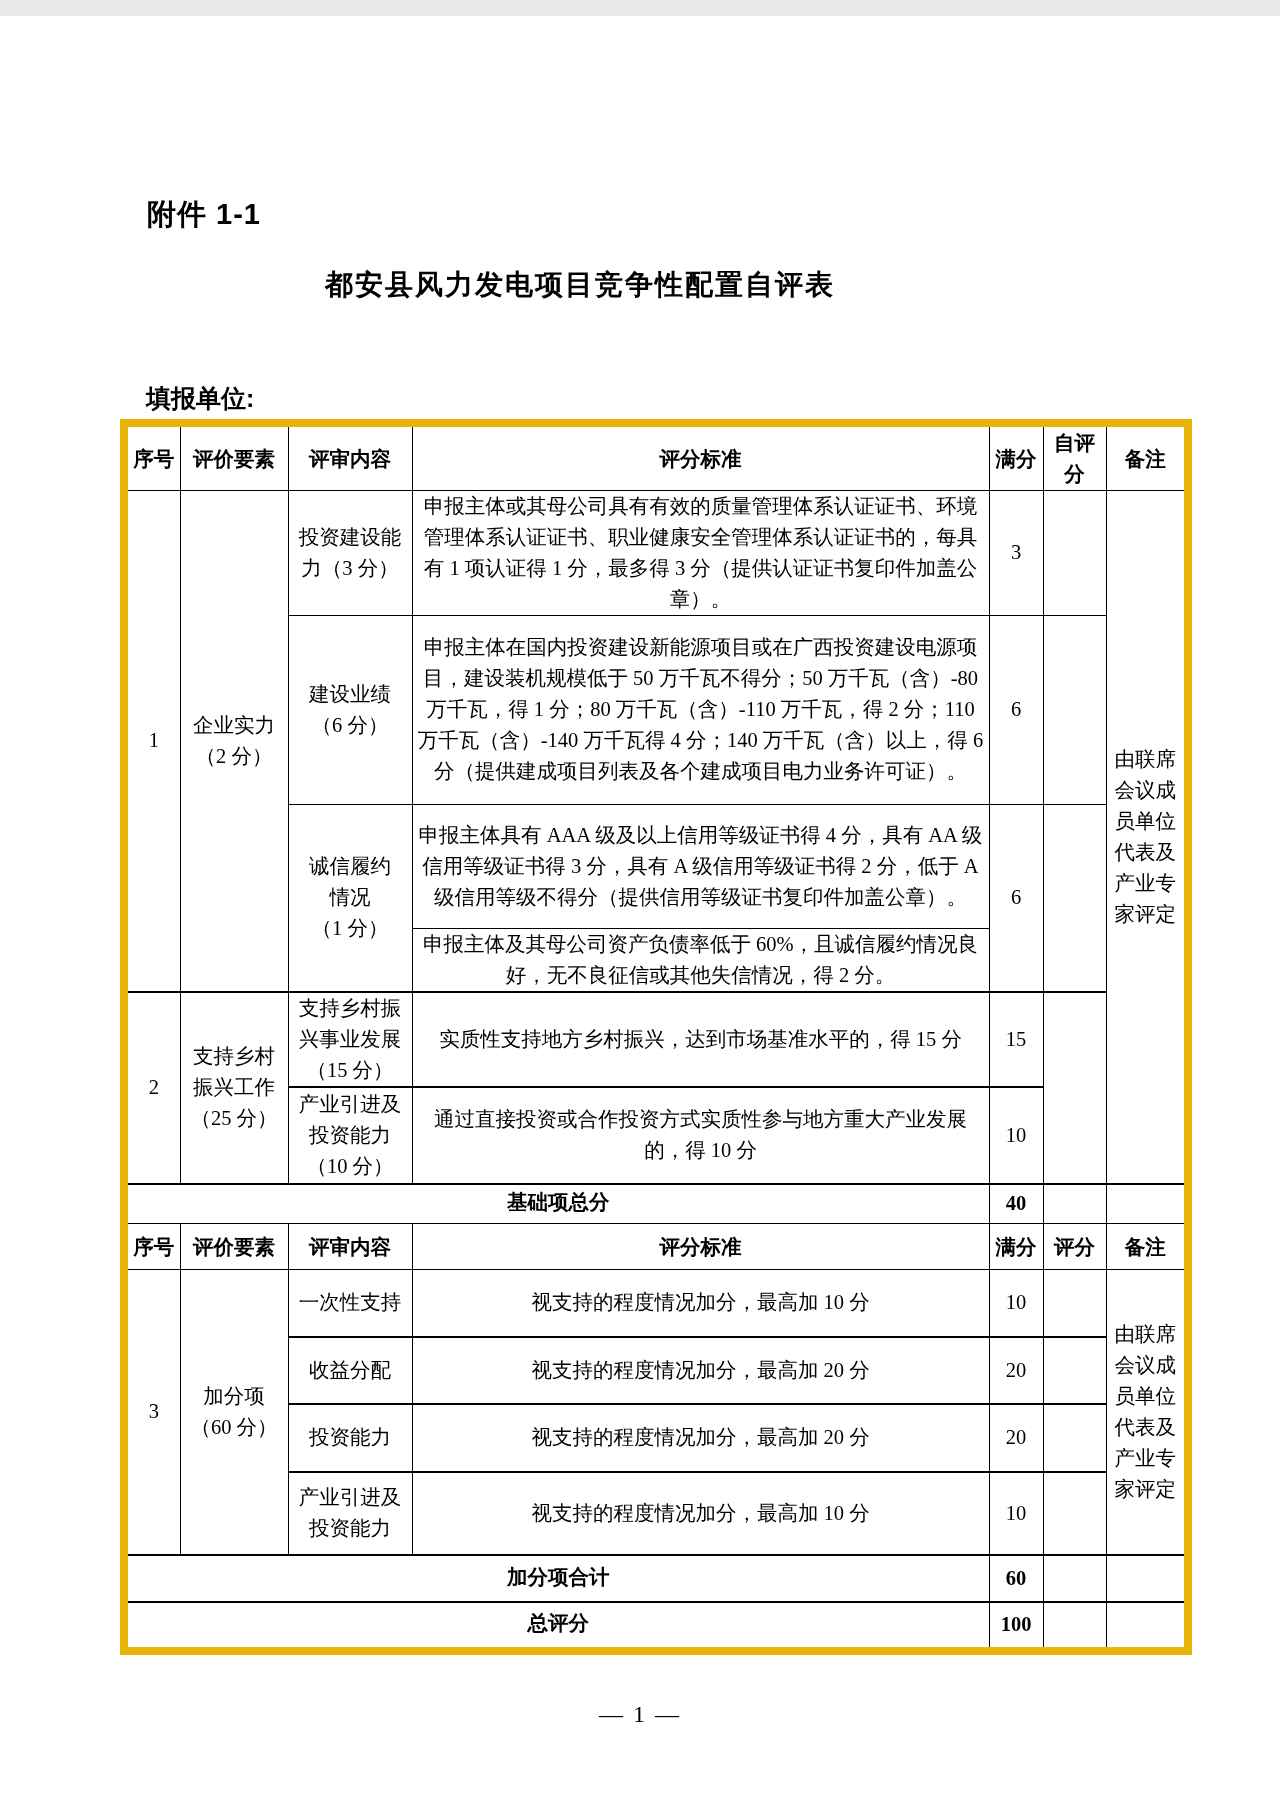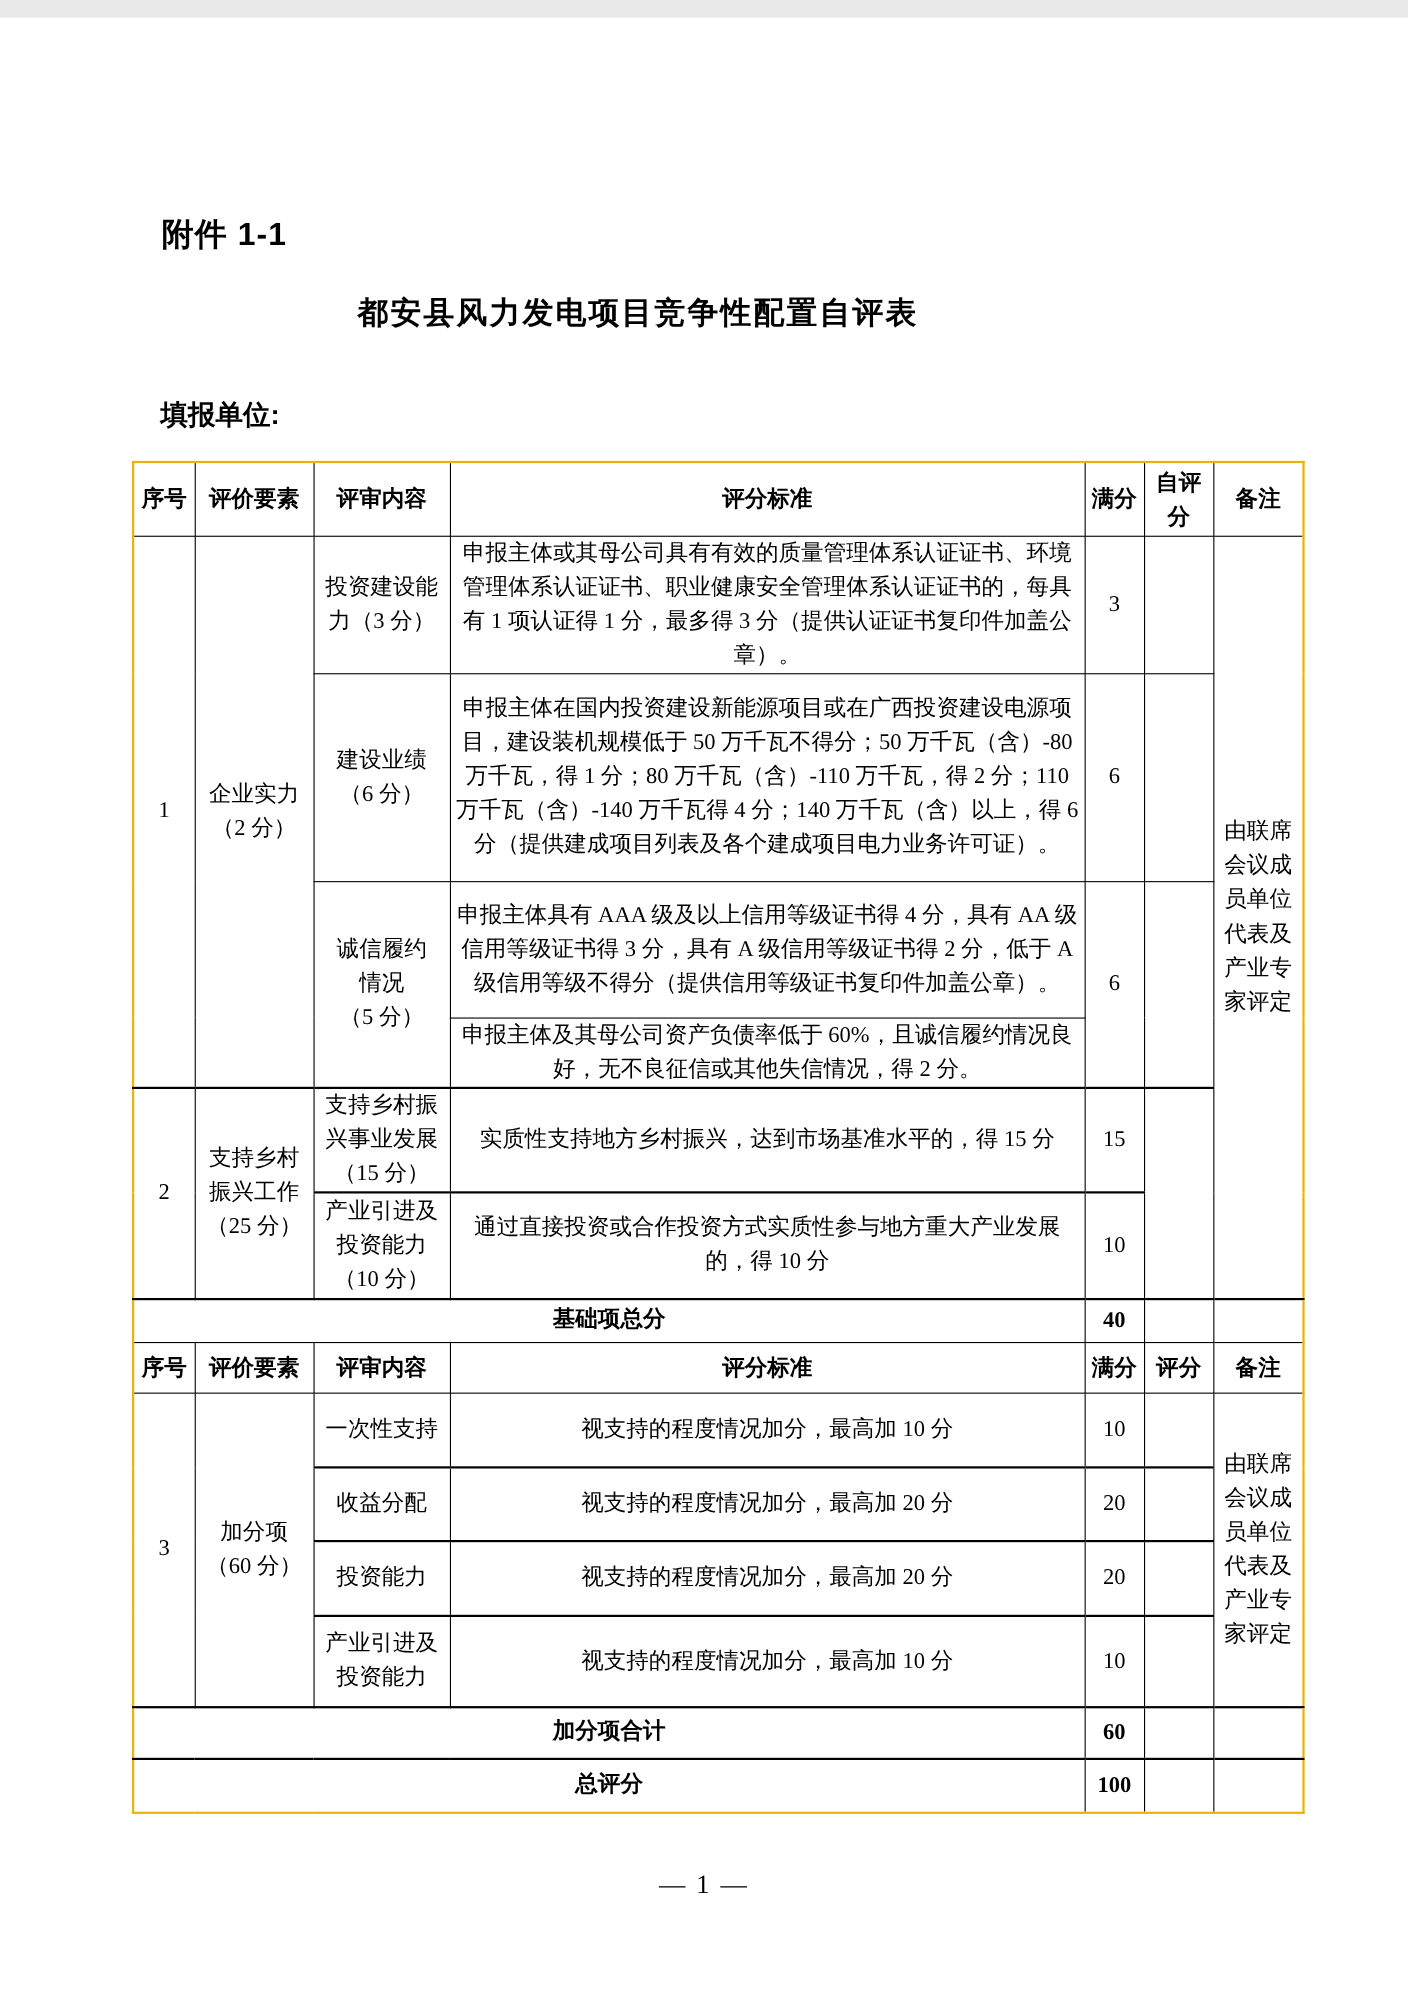--- a/index.html
+++ b/index.html
@@ -2,24 +2,24 @@
 <html><head>
 <meta charset="utf-8">
 <style>
   html,body{margin:0;padding:0;background:#e8e8e8;}
   .page{position:relative;width:1280px;height:1810px;background:#ffffff;margin:16px auto;
         font-family:"Liberation Serif","DejaVu Serif",serif;color:#000;overflow:hidden;}
   .attachment{position:absolute;left:147px;top:180px;font-size:29px;line-height:36px;
         font-family:"Liberation Sans","DejaVu Sans",sans-serif;font-weight:bold;letter-spacing:1px;}
   .doc-title{position:absolute;left:0;top:250px;width:1160px;text-align:center;
         font-size:28px;font-weight:bold;letter-spacing:2px;}
-  .form-unit{position:absolute;left:146px;top:344px;font-size:25px;font-weight:bold;
+  .form-unit{position:absolute;left:146px;top:366px;font-size:25px;font-weight:bold;
         font-family:"Liberation Sans","DejaVu Sans",sans-serif;}
   table.tbl{position:absolute;left:120px;top:403px;width:1064px;border-collapse:collapse;
-        table-layout:fixed;border:2px solid #eab308;}
+        table-layout:fixed;border:8px solid #eab308;}
   .tbl td{border:1px solid #000;text-align:center;vertical-align:middle;
         font-size:20.5px;line-height:31px;padding:0 4px;overflow:hidden;}
   .tbl tr.t2 > td{border-top-width:2px;}
   .hdr{font-family:"Liberation Sans","DejaVu Sans",sans-serif;font-weight:bold;font-size:21px;line-height:26px;}
   .ml{white-space:pre-line;}
   .criteria{text-align:justify;padding:2px 9px;}
   .remark-cell{text-align:justify;padding:2px 8px;line-height:32px;}
   .score{font-size:21px;}
   .total-label{font-family:Liberation Mono, monospace;font-weight:bold;font-size:21px;}
   .total-score{font-weight:bold;font-size:21px;}
@@ -71,21 +71,21 @@
     <tr style="height:189px">
       <td class="ml">建设业绩
 （6 分）</td>
       <td class="criteria">申报主体在国内投资建设新能源项目或在广西投资建设电源项目，建设装机规模低于 50 万千瓦不得分；50 万千瓦（含）-80 万千瓦，得 1 分；80 万千瓦（含）-110 万千瓦，得 2 分；110 万千瓦（含）-140 万千瓦得 4 分；140 万千瓦（含）以上，得 6 分（提供建成项目列表及各个建成项目电力业务许可证）。</td>
       <td class="score">6</td>
       <td></td>
     </tr>
     <tr style="height:124px">
       <td rowspan="2" class="ml">诚信履约
 情况
-（5 分）</td>
+（1 分）</td>
       <td class="criteria">申报主体具有 AAA 级及以上信用等级证书得 4 分，具有 AA 级信用等级证书得 3 分，具有 A 级信用等级证书得 2 分，低于 A 级信用等级不得分（提供信用等级证书复印件加盖公章）。</td>
       <td rowspan="2" class="score">6</td>
       <td rowspan="2"></td>
     </tr>
     <tr style="height:51px">
       <td class="criteria">申报主体及其母公司资产负债率低于 60%，且诚信履约情况良好，无不良征信或其他失信情况，得 2 分。</td>
     </tr>
 
     <tr style="height:83px" class="t2">
       <td rowspan="2">2</td>

